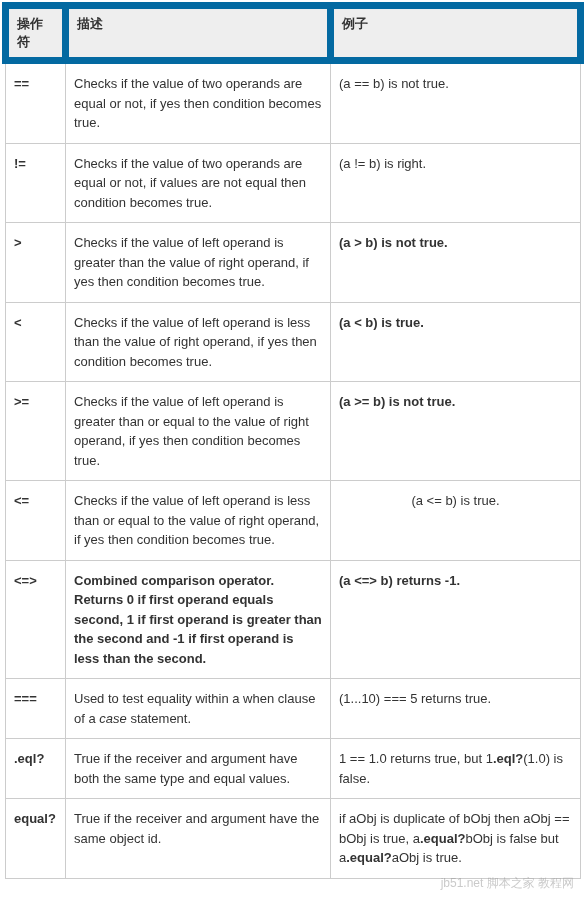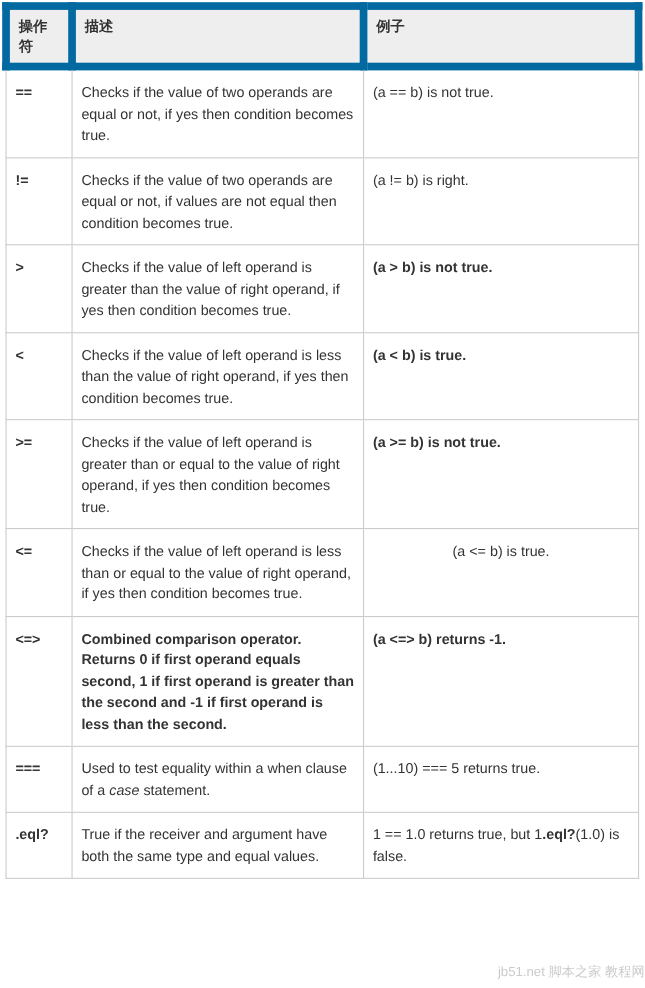--- a/index.html
+++ b/index.html
@@ -34,21 +34,21 @@
       vertical-align: top;
       line-height: 1.5;
     }
     td:first-child {
       font-weight: bold;
       white-space: nowrap;
     }
     .watermark {
       position: absolute;
       bottom: 6px;
-      right: 0;
+      right: 12px;
       font-size: 12px;
       color: rgba(150,150,150,0.5);
       font-family: sans-serif;
     }
     .col-op { width: 60px; }
     .col-desc { width: 265px; margin-top: 44px; }
     .col-ex { }
     .emph { font-style: italic; }
     .bold { font-weight: bold; }
   </style>
@@ -102,16 +102,21 @@
       <tr>
         <td>===</td>
         <td style="font-weight: normal;">Used to test equality within a when clause of a <span class="emph">case</span> statement.</td>
         <td style="font-weight: normal;">(1...10) === 5 returns true.</td>
       </tr>
       <tr>
         <td>.eql?</td>
         <td style="font-weight: normal;">True if the receiver and argument have both the same type and equal values.</td>
         <td style="font-weight: normal;">1 == 1.0 returns true, but 1<span class="bold">.eql?</span>(1.0) is false.</td>
       </tr>
+      <tr>
+        <td>equal?</td>
+        <td style="font-weight: normal;">True if the receiver and argument have the same object id.</td>
+        <td style="font-weight: normal;">if aObj is duplicate of bObj then aObj == bObj is true, a<span class="bold">.equal?</span>bObj is false but a<span class="bold">.equal?</span>aObj is true.</td>
+      </tr>
     </tbody>
 </table>
 
 <div class="watermark">jb51.net 脚本之家 教程网</div>
 
 </body></html>

